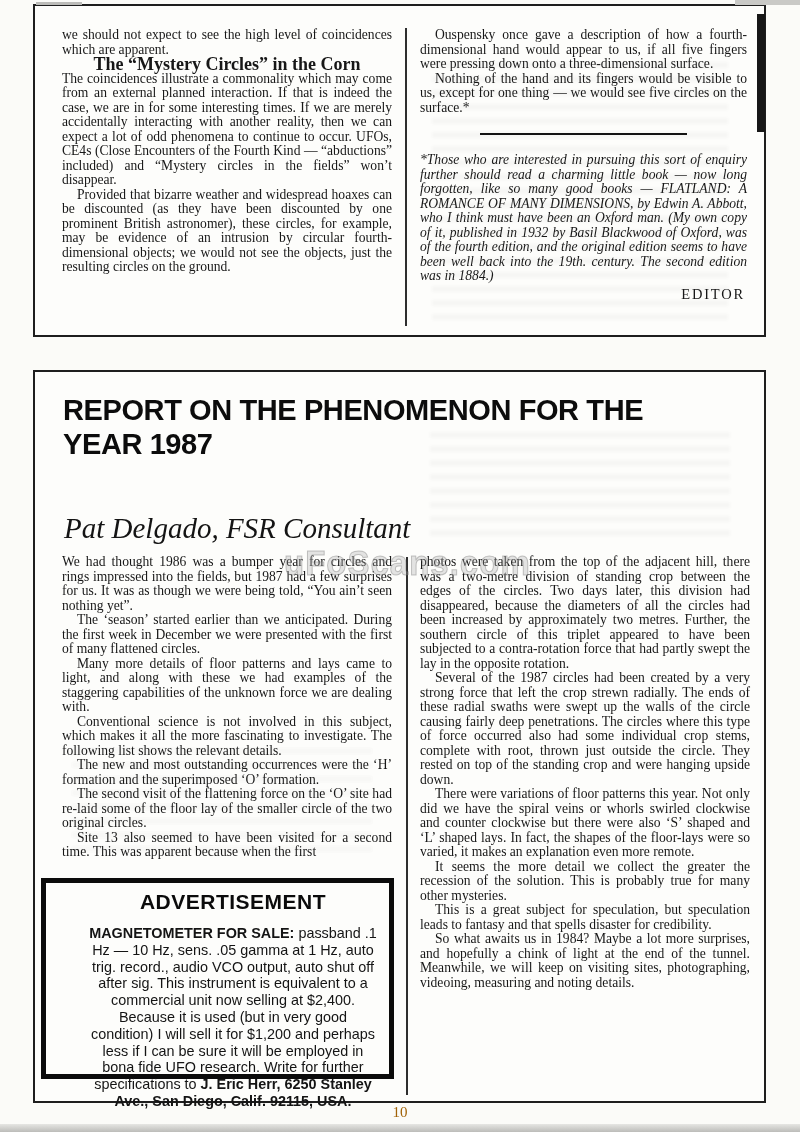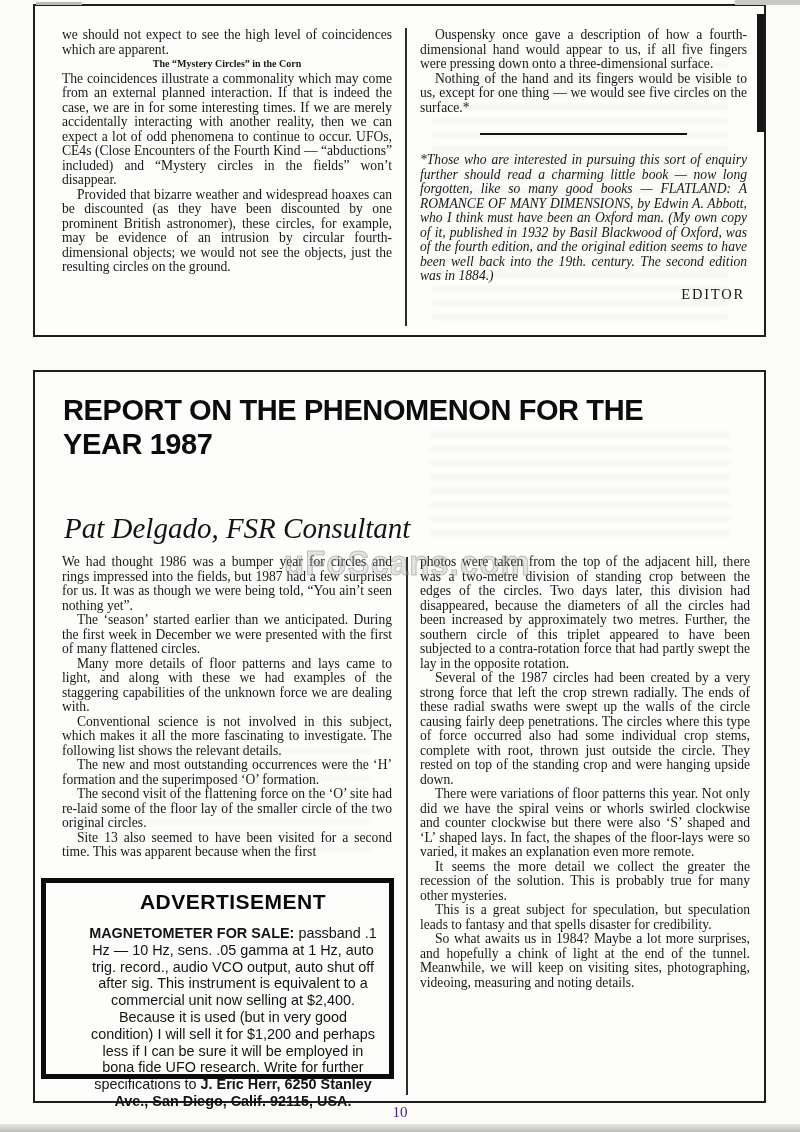--- a/index.html
+++ b/index.html
@@ -20,21 +20,21 @@
   .indent{text-indent:15px;}
 
   #top-left-col{left:27px;top:22px;width:330px;}
   #top-right-col{left:385px;top:22px;width:327px;}
 
   .divider{position:absolute;width:2px;background:#2e2e2e;}
   #top-divider{left:370px;top:22px;height:298px;}
   #article-divider{left:371px;top:185px;height:538px;}
 
   .section-heading{
-    text-align:center;font-weight:bold;font-size:10px;
+    text-align:center;font-weight:bold;font-size:18px;
     margin:13px 0 12px 0;text-indent:0;
   }
   .footnote-rule{height:2px;background:#101010;width:207px;margin:18px 0 18px 60px;}
   .footnote{font-style:italic;}
   .editor-signoff{
     text-align:right;font-size:14.5px;letter-spacing:1.8px;
     margin-top:3px;padding-right:2px;
   }
 
   #article-title{
@@ -69,21 +69,21 @@
     position:absolute;left:284px;top:545px;z-index:6;pointer-events:none;
     font-family:"Liberation Sans",sans-serif;font-weight:bold;
     font-size:33px;letter-spacing:1px;
     color:rgba(170,170,170,0.30);
     -webkit-text-stroke:1px rgba(115,115,115,0.40);
     transform:scaleY(1.04);
   }
 
   #page-number{
     position:absolute;left:0;top:1104px;width:800px;
-    text-align:center;font-size:15px;color:#4c1d95;
+    text-align:center;font-size:15px;color:#a16207;
   }
 
   
   .artifact{position:absolute;pointer-events:none;}
   #artifact-right-bar{left:757px;top:14px;width:8px;height:118px;background:#171717;}
   #artifact-top-left{left:36px;top:2px;width:46px;height:3px;background:#bcbcb9;}
   #artifact-top-right{left:735px;top:0px;width:65px;height:5px;background:#c9c9c6;}
   #artifact-bottom-edge{left:0;top:1124px;width:800px;height:8px;
     background:linear-gradient(#e6e6e3,#bcbcb9);}
 

